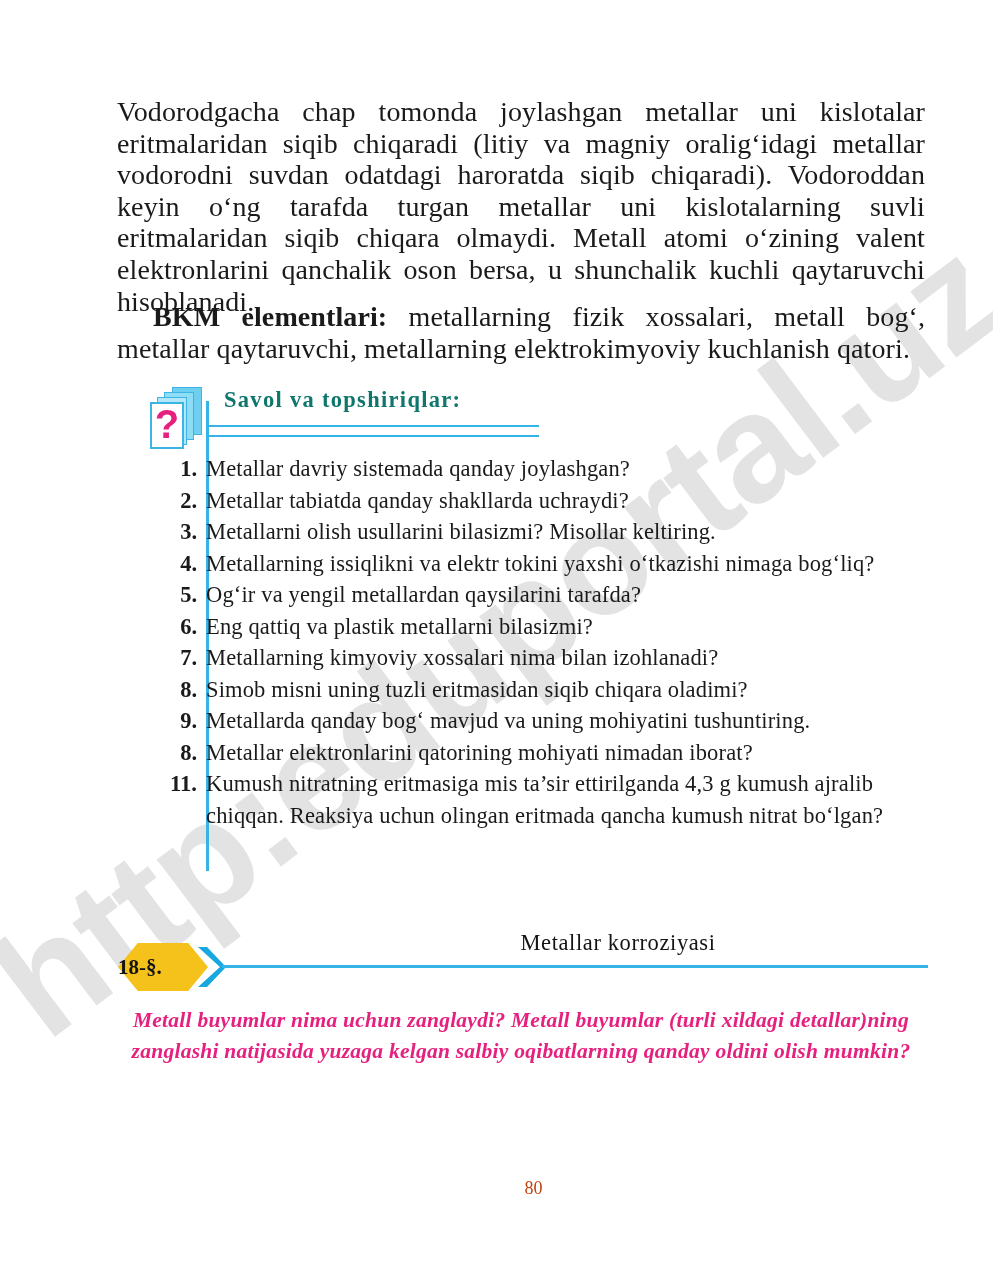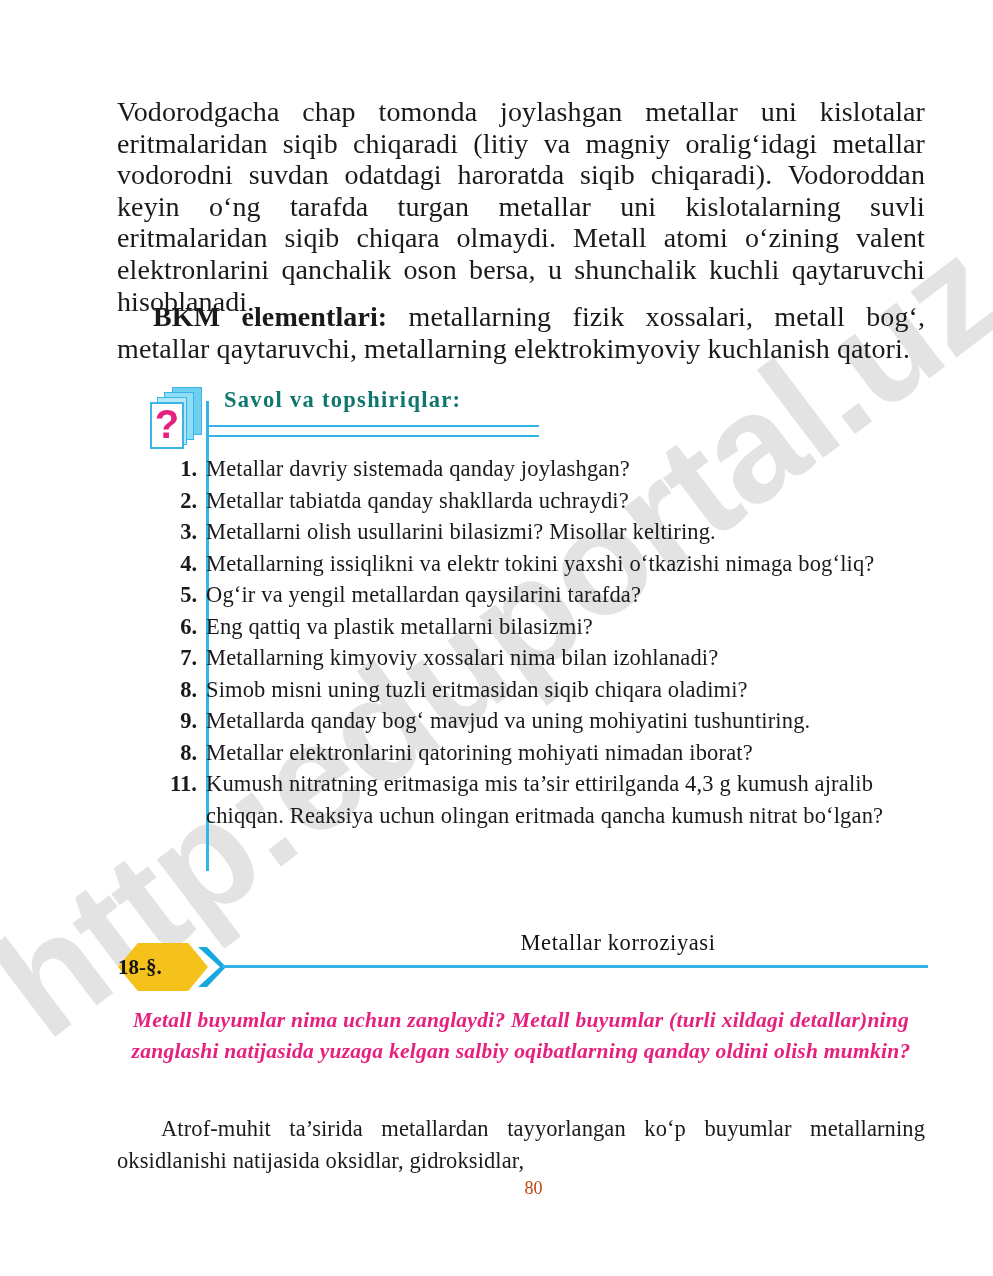--- a/index.html
+++ b/index.html
@@ -371,17 +371,16 @@
       <svg width="30" height="44" viewBox="0 0 30 44" xmlns="http://www.w3.org/2000/svg">
         <path d="M2 2 L24 22 L2 42 L11 42 L30 22 L11 2 Z" fill="#17a8e0"></path>
       </svg>
     </div>
     <div class="sec-rule"></div>
     <div class="sec-title">Metallar korroziyasi</div>
   </div>
 
   <div id="pink-intro">Metall buyumlar nima uchun zanglaydi? Metall buyumlar (turli xildagi detallar)ning zanglashi natijasida yuzaga kelgan salbiy oqibatlarning qanday oldini olish mumkin?</div>
 
-  <div id="para-close">Atrof-muhit ta’sirida metallardan tayyorlangan ko‘p buyumlar metallarning oksidlanishi natijasida oksidlar, gidroksidlar,</div>
 
   <div id="page-number">80</div>
 
 </div>
 
 </body></html>

